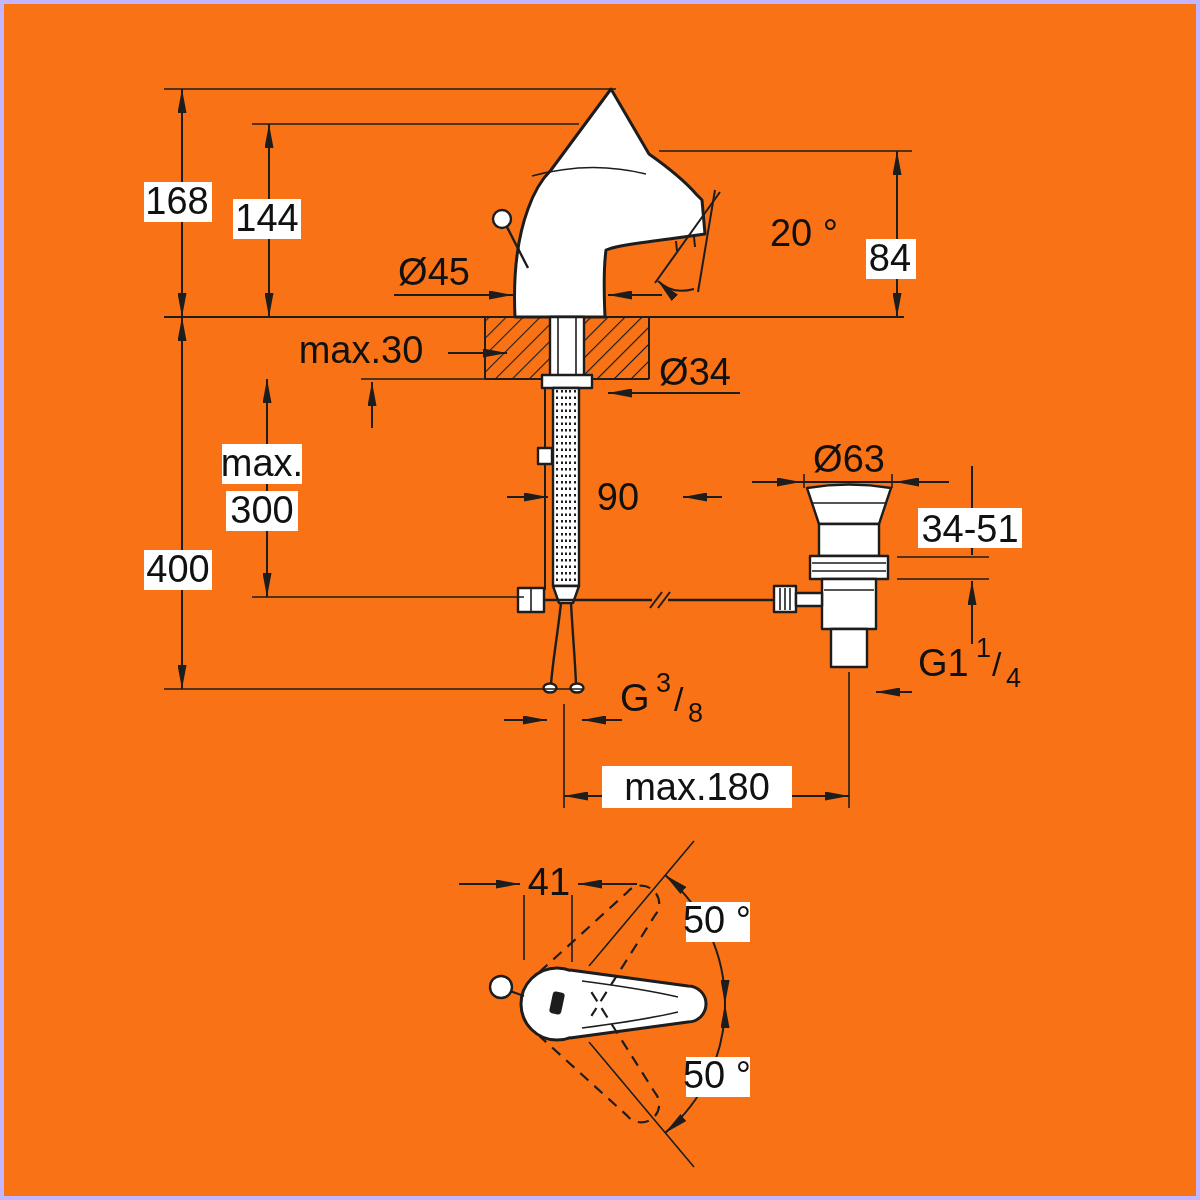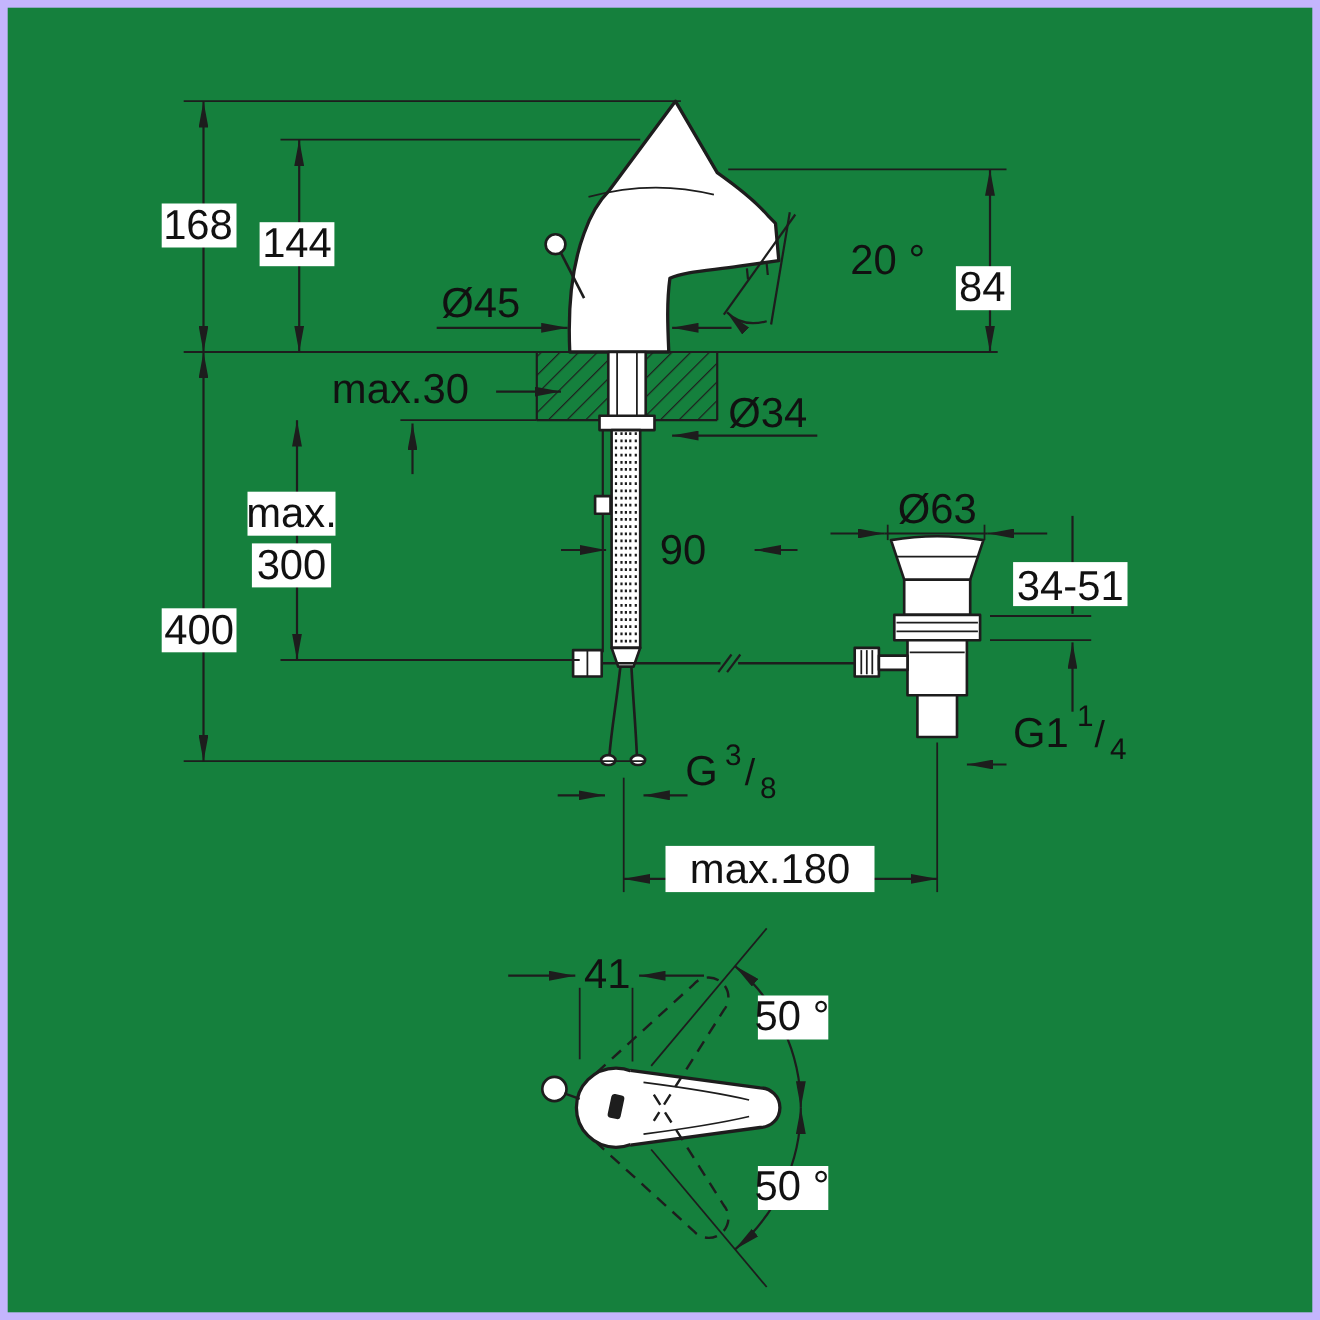--- a/index.html
+++ b/index.html
@@ -1,16 +1,16 @@
 <!DOCTYPE html>
 <html><head>
 <meta charset="utf-8">
 <style>
   html,body{margin:0;padding:0;background:#fff;}
-  .canvas{width:1200px;height:1200px;background:#15803d;border:7px solid #c4b5fd;box-sizing:border-box;overflow:hidden;}
+  .canvas{width:1200px;height:1200px;background:#f97316;border:4px solid #c4b5fd;box-sizing:border-box;overflow:hidden;}
   svg{display:block;}
   .outline{fill:#fff;stroke:#1d1d1d;stroke-width:3;stroke-linejoin:round;}
   .part{fill:#fff;stroke:#1d1d1d;stroke-width:2.4;stroke-linejoin:round;}
   .thin{fill:none;stroke:#1d1d1d;stroke-width:1.6;}
   .med{fill:none;stroke:#1d1d1d;stroke-width:2;}
   .dim{fill:none;stroke:#1d1d1d;stroke-width:2;}
   .rod{fill:none;stroke:#1d1d1d;stroke-width:2.4;}
   .dash{fill:none;stroke:#1d1d1d;stroke-width:2.2;stroke-dasharray:11 8;stroke-linejoin:round;}
   .dots{fill:none;stroke:#1d1d1d;stroke-width:2;stroke-dasharray:2.5 4;}
   .lbl{font-family:"Liberation Sans",sans-serif;font-size:38px;fill:#111;}

